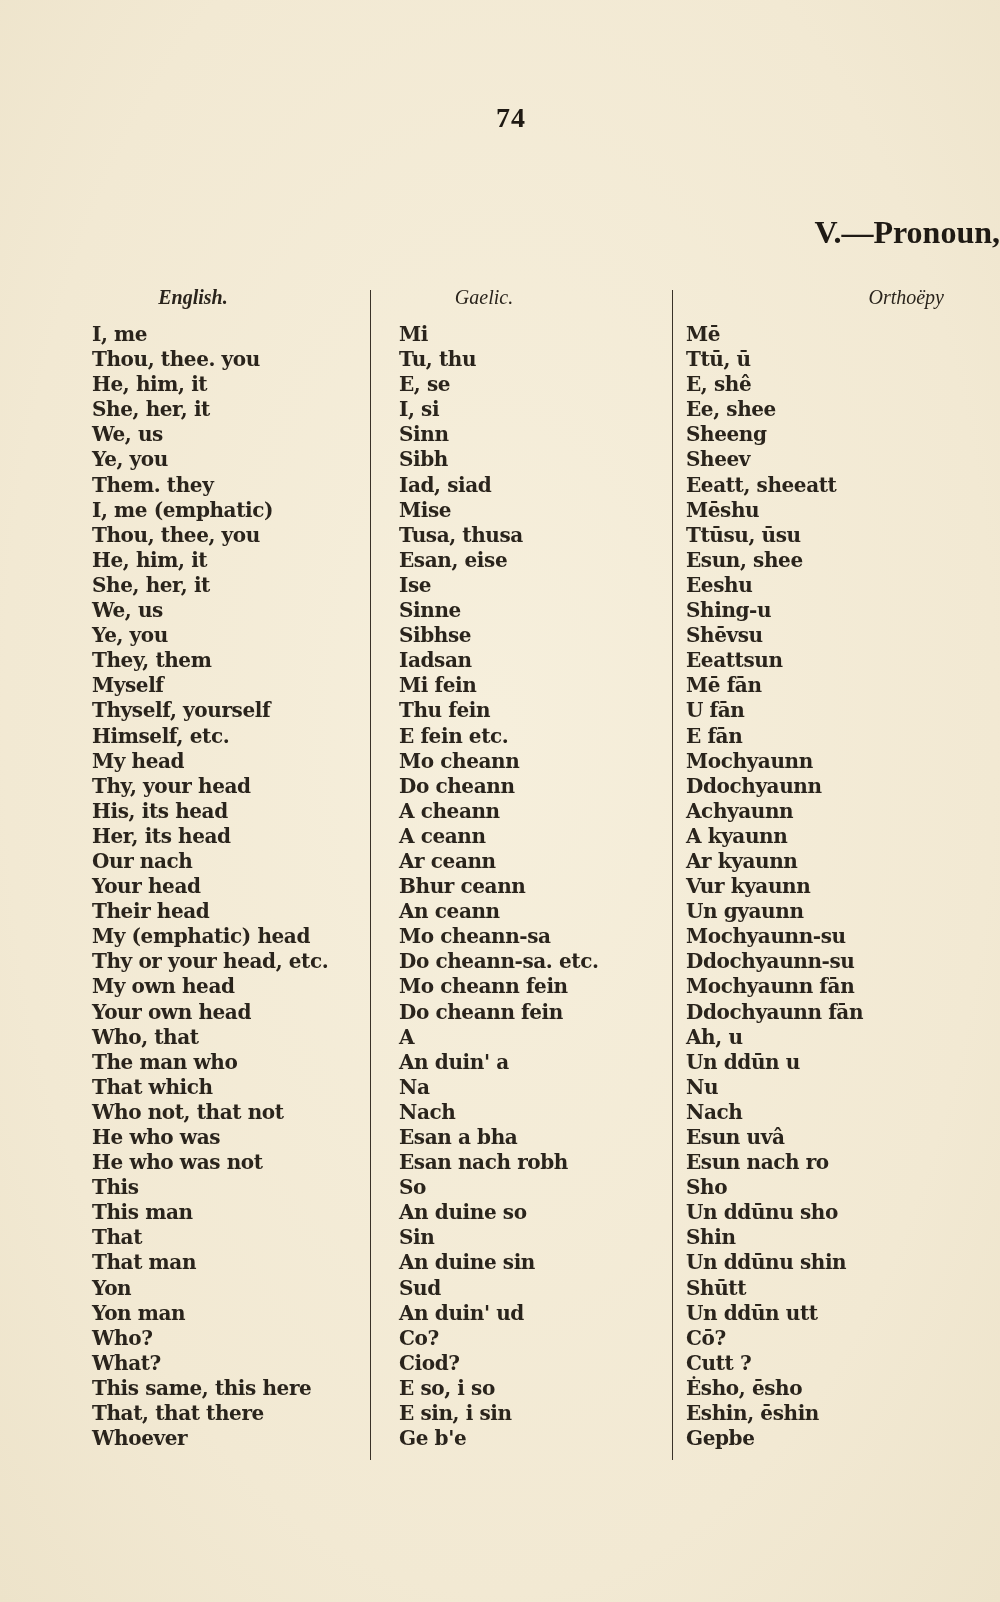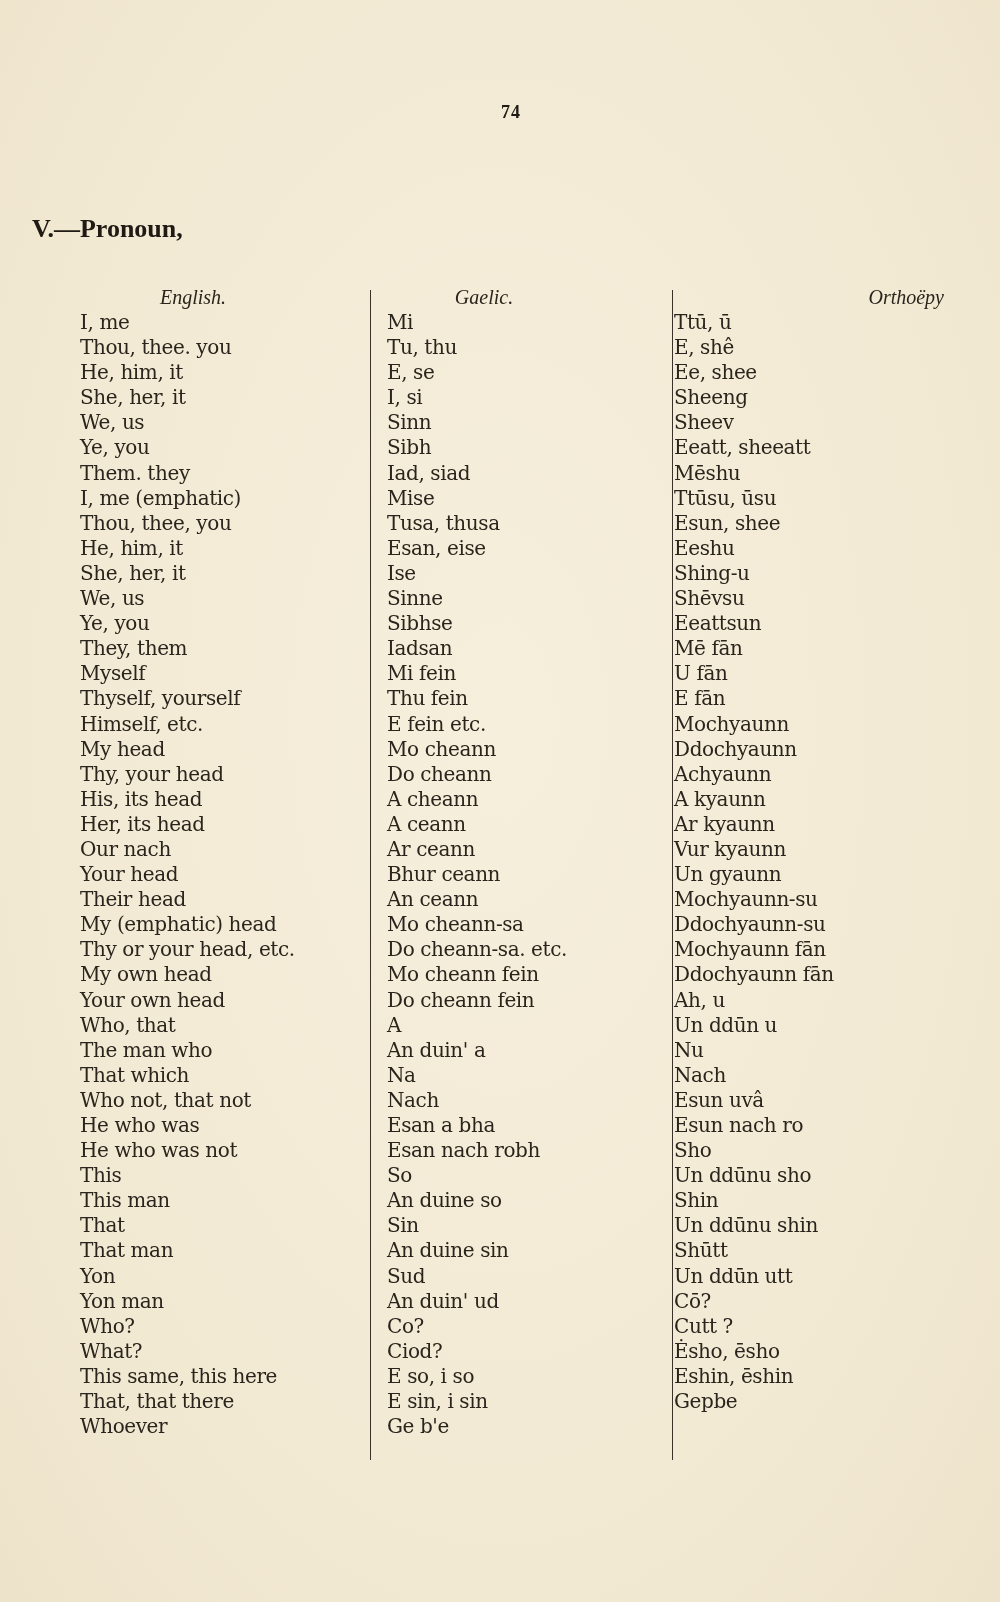--- a/index.html
+++ b/index.html
@@ -18,33 +18,33 @@
       width: 1000px; height: 1602px;
       background: radial-gradient(ellipse at 50% 45%, #f6efdc 0%, #f2e9d3 70%, #ede3ca 100%);
     }
     .page-number {
       position: absolute;
       left: 0; right: 0;
       top: 102px;
       text-align: center;
       font-family: "Liberation Serif", serif;
       font-weight: bold;
-      font-size: 18px;
+      font-size: 28px;
       letter-spacing: 1px;
       color: #1f1a14;
       padding-left: 22px;
     }
     .section-title {
       position: absolute;
       left: 0; right: 0;
       top: 214px;
-      text-align: left;
+      text-align: right;
       font-family: "Liberation Serif", serif;
       font-weight: bold;
-      font-size: 26px;
+      font-size: 32px;
       color: #1f1a14;
       padding-left: 32px;
     }
     .table {
       position: absolute;
       top: 286px;
       left: 78px;
       width: 830px;
     }
     .col {
@@ -65,24 +65,24 @@
     .col-divider.d2 { left: 594px; }
     .col-header {
       font-family: "Liberation Serif", serif;
       font-style: italic;
       font-size: 20px;
       height: 24px;
       line-height: 22px;
       text-align: center;
       color: #2a241c;
     }
-    .col.english .col-header { width: 230px; font-weight: normal; }
+    .col.english .col-header { width: 230px; font-weight: bold; }
     .col.gaelic .col-header { width: 200px; padding-left: 12px; }
     .col.ortho .col-header { width: 270px; text-align: right; padding-right: 0; }
-    .rows { list-style: none; margin: 0; padding: 0; }
+    .rows { list-style: none; margin: 12px; padding: 0; font-weight: bold; }
     .row {
       font-family: "DejaVu Serif", serif;
       font-size: 20px;
       line-height: 25.1px;
       height: 25.1px;
       white-space: nowrap;
       padding-left: 4px;
       color: #2a241c;
       letter-spacing: -0.4px;
     }
@@ -199,20 +199,21 @@
           <li class="row">Ciod?</li>
           <li class="row">E so, i so</li>
           <li class="row">E sin, i sin</li>
           <li class="row">Ge b'e</li>
         </ul>
     </div>
 
     <div class="col ortho">
       <div class="col-header">Orthoëpy</div>
       <ul class="rows">
+          <li class="row">Mē</li>
           <li class="row">Ttū, ū</li>
           <li class="row">E, shê</li>
           <li class="row">Ee, shee</li>
           <li class="row">Sheeng</li>
           <li class="row">Sheev</li>
           <li class="row">Eeatt, sheeatt</li>
           <li class="row">Mēshu</li>
           <li class="row">Ttūsu, ūsu</li>
           <li class="row">Esun, shee</li>
           <li class="row">Eeshu</li>

